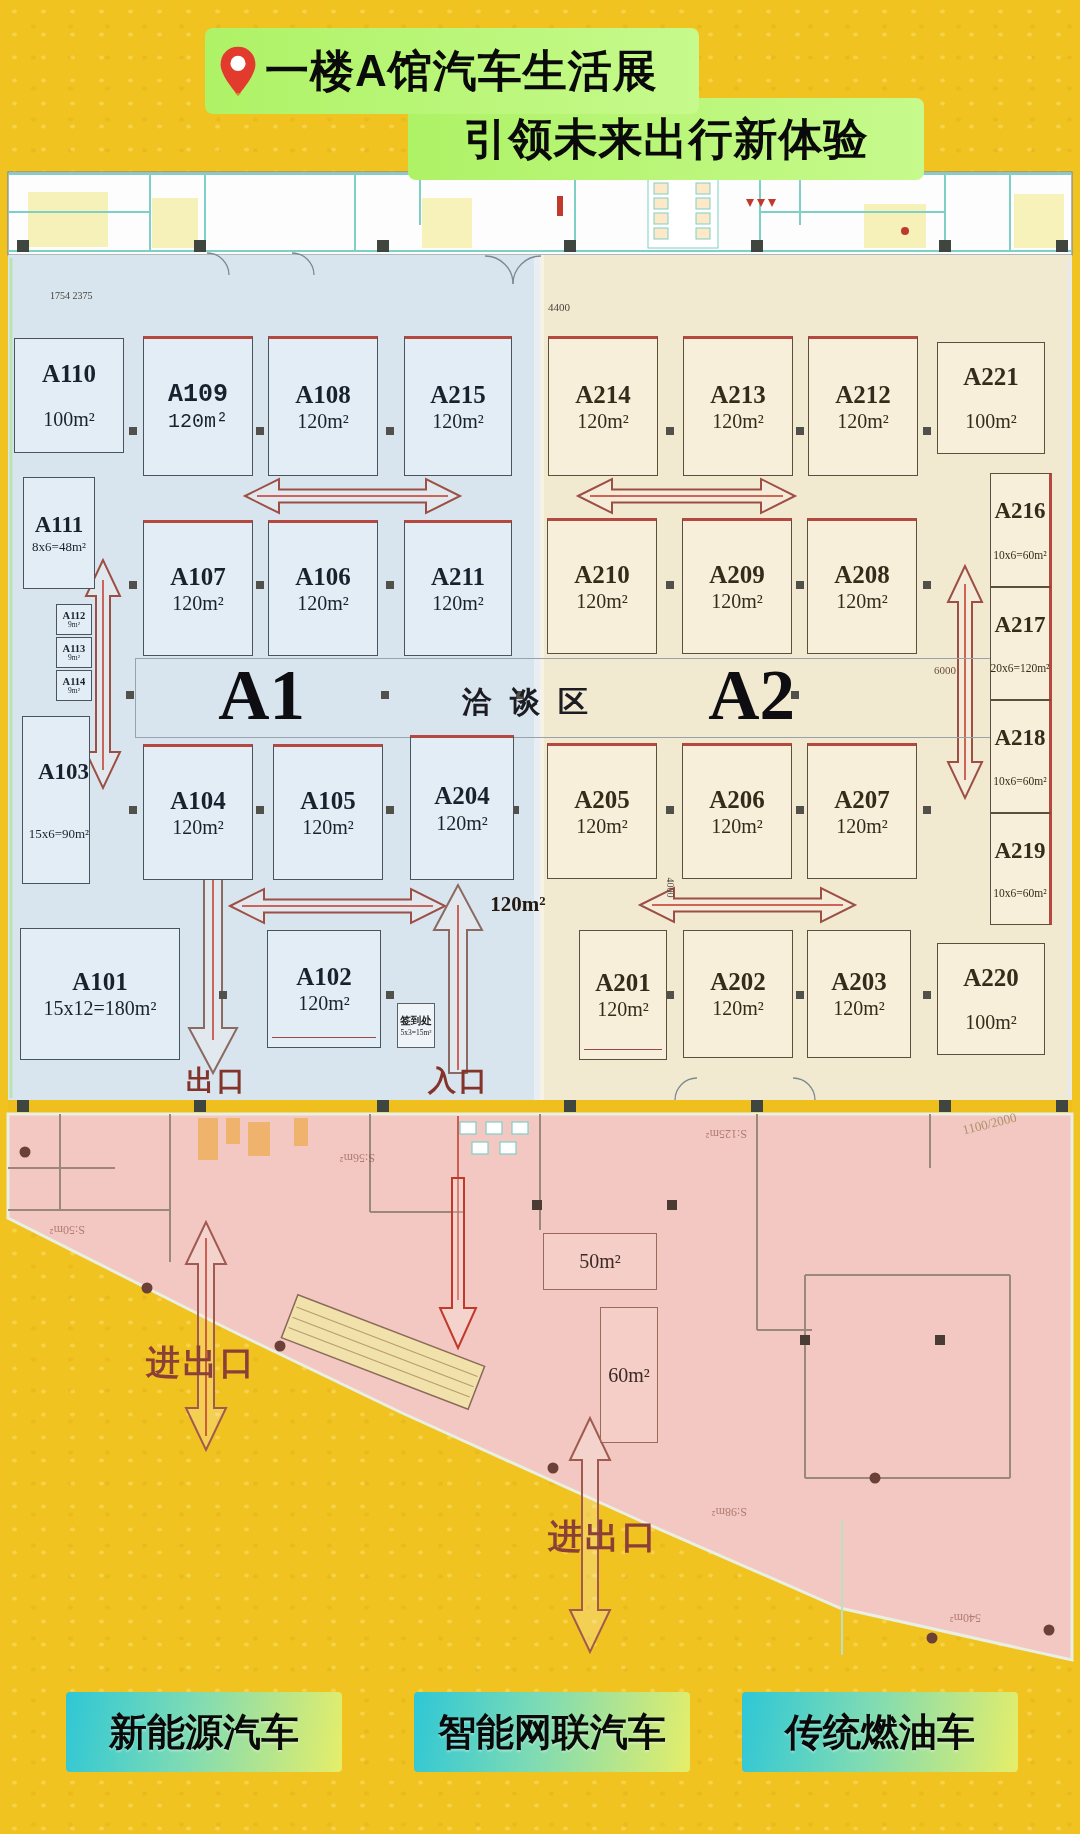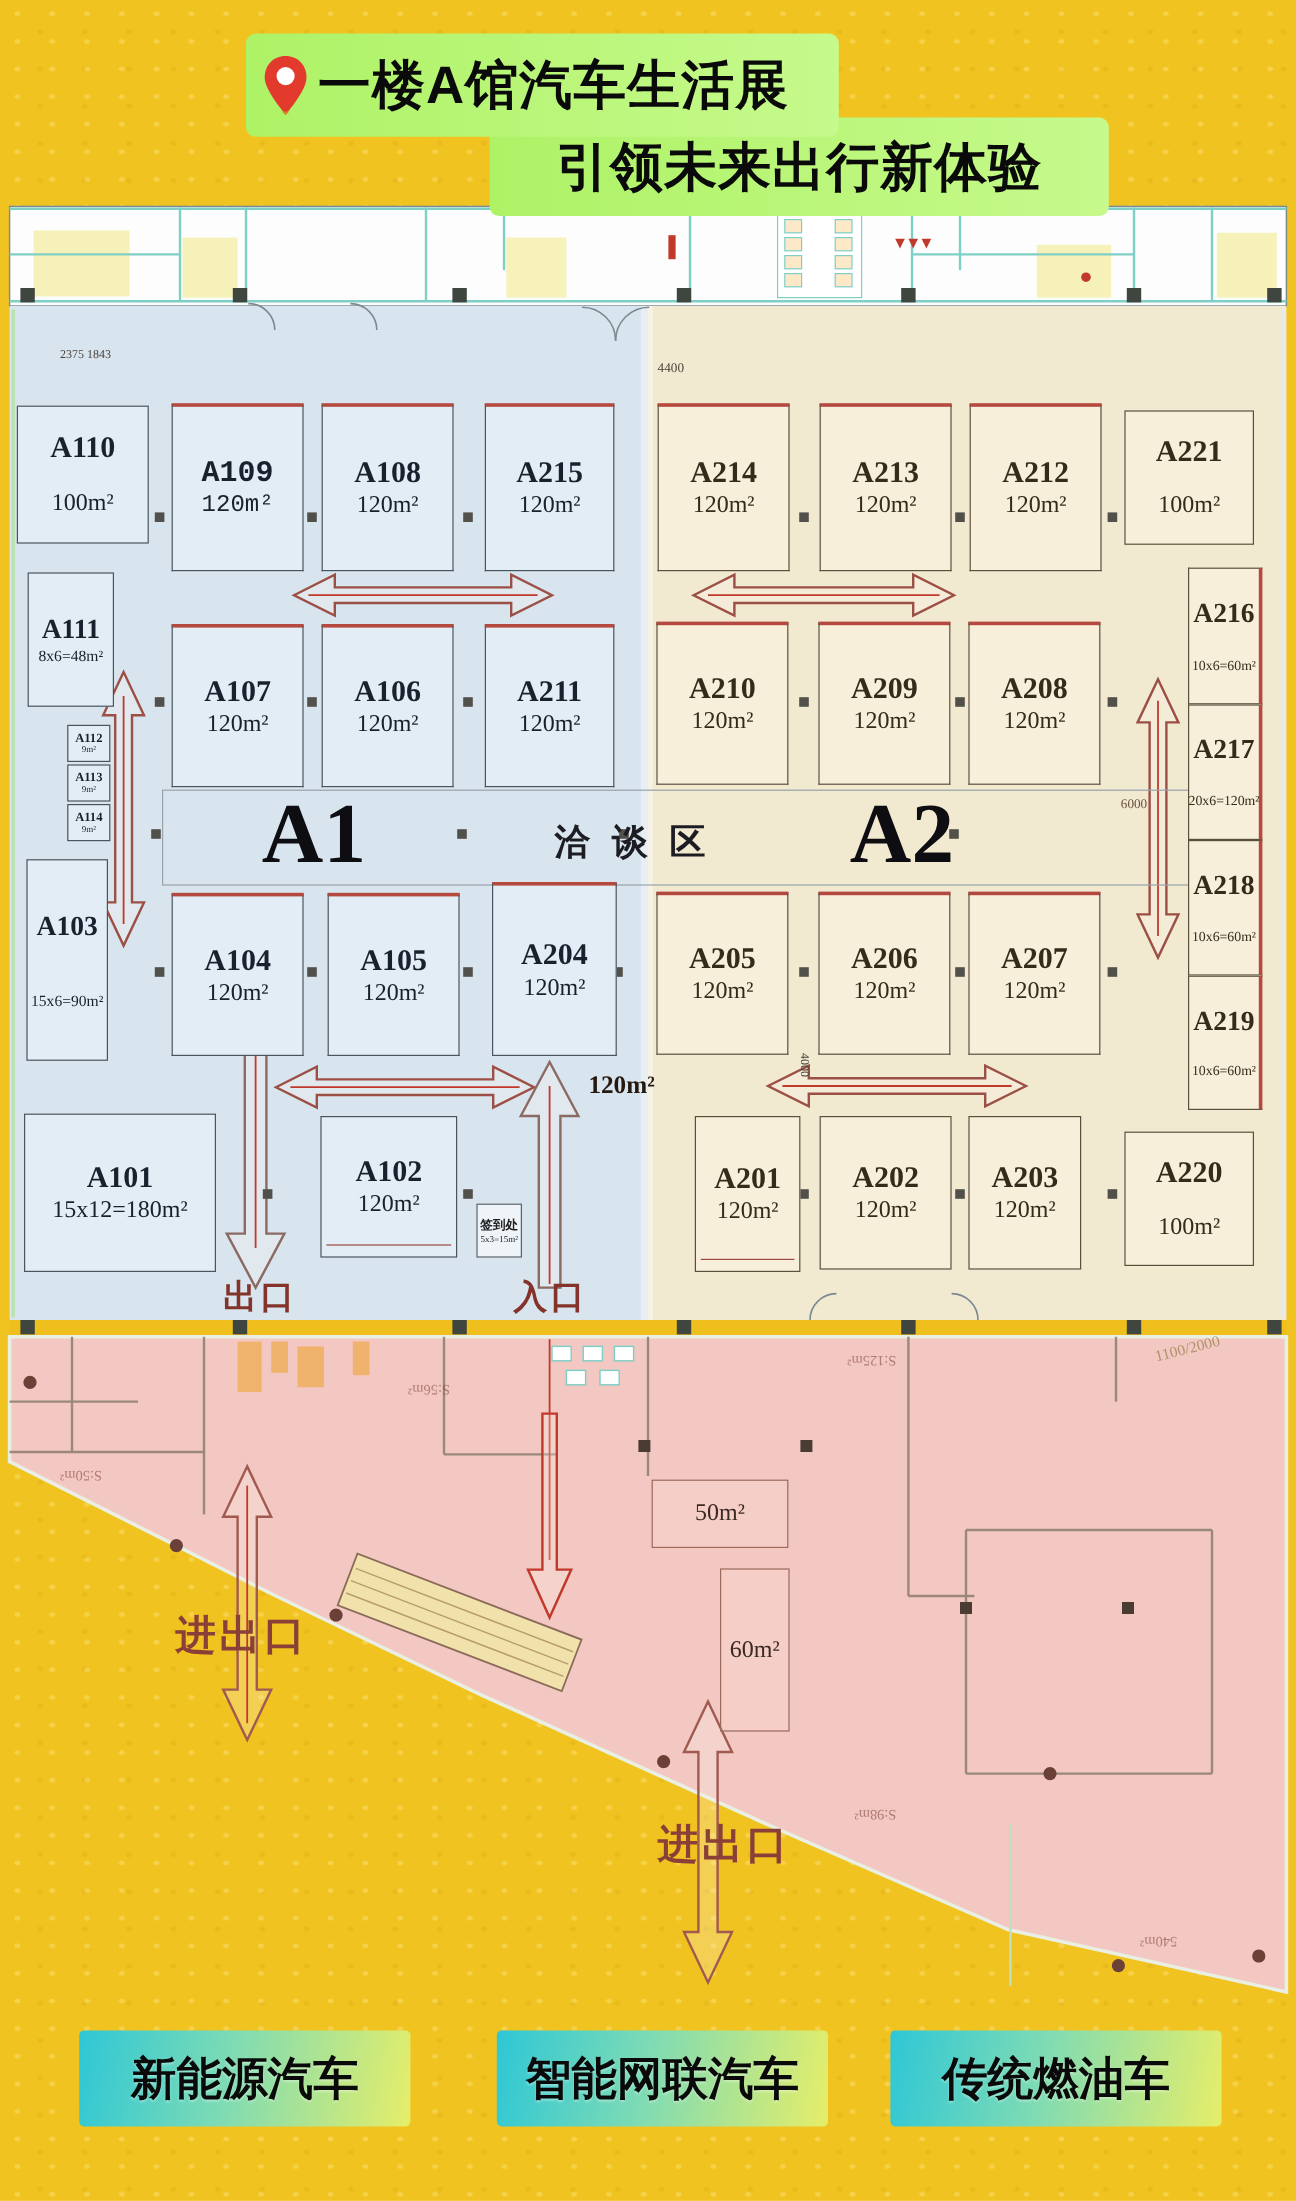--- a/index.html
+++ b/index.html
@@ -265,21 +265,21 @@
     <div class="flow gate" style="left:146px;top:1340px;">进出口</div>
     <div class="flow gate" style="left:548px;top:1514px;">进出口</div>
 
     <div class="plan-label floatarea" style="left:472px;top:892px;width:92px;text-align:center;">120m²</div>
 
     <div class="signin" style="left:397px;top:1003px;width:38px;height:45px;">
       <span class="s1">签到处</span>
       <span class="s2">5x3=15m²</span>
     </div>
 
-    <div class="dim" style="left:50px;top:290px;font-size:10px;">2375 1843</div>
+    <div class="dim" style="left:50px;top:290px;font-size:10px;">1754 2375</div>
     <div class="dim" style="left:548px;top:301px;font-size:11px;">4400</div>
     <div class="dim" style="left:934px;top:664px;font-size:11px;color:#6b5040;">6000</div>
     <div class="dim" style="left:660px;top:882px;font-size:10px;transform:rotate(90deg);">4000</div>
     <div class="dim" style="left:962px;top:1116px;font-size:13px;color:#a08a5a;transform:rotate(-14deg);opacity:.85;">1100/2000</div>
   <div class="booth blue split" style="left: 14px; top: 338px; width: 110px; height: 115px;">
         <span class="bid">A110</span>
         <span class="barea">100m²</span>
       </div>
       <div class="booth blue redtop" style="left: 143px; top: 336px; width: 110px; height: 140px; font-family: Liberation Mono, monospace;">
         <span class="bid">A109</span>
@@ -314,21 +314,21 @@
         <span class="barea">9m²</span>
       </div>
       <div class="booth blue tiny" style="left: 56px; top: 637px; width: 36px; height: 31px;">
         <span class="bid">A113</span>
         <span class="barea">9m²</span>
       </div>
       <div class="booth blue tiny" style="left: 56px; top: 670px; width: 36px; height: 31px;">
         <span class="bid">A114</span>
         <span class="barea">9m²</span>
       </div>
-      <div class="booth blue mid split" style="left: 22px; top: 716px; width: 68px; height: 168px;">
+      <div class="booth blue mid split" style="left: 22px; top: 716px; width: 68px; height: 168px; align-items: flex-end;">
         <span class="bid">A103</span>
         <span class="barea">15x6=90m²</span>
       </div>
       <div class="booth blue redtop" style="left: 143px; top: 744px; width: 110px; height: 136px;">
         <span class="bid">A104</span>
         <span class="barea">120m²</span>
       </div>
       <div class="booth blue redtop" style="left: 273px; top: 744px; width: 110px; height: 136px;">
         <span class="bid">A105</span>
         <span class="barea">120m²</span>
@@ -402,21 +402,21 @@
         <span class="barea">120m²</span>
       </div>
       <div class="booth cream dbl" style="left: 579px; top: 930px; width: 88px; height: 130px;">
         <span class="bid">A201</span>
         <span class="barea">120m²</span>
       </div>
       <div class="booth cream" style="left: 683px; top: 930px; width: 110px; height: 128px;">
         <span class="bid">A202</span>
         <span class="barea">120m²</span>
       </div>
-      <div class="booth cream" style="left: 807px; top: 930px; width: 94px; height: 128px;">
+      <div class="booth cream" style="left: 807px; top: 930px; width: 104px; height: 128px;">
         <span class="bid">A203</span>
         <span class="barea">120m²</span>
       </div>
       <div class="booth cream split" style="left: 937px; top: 943px; width: 108px; height: 112px;">
         <span class="bid">A220</span>
         <span class="barea">100m²</span>
       </div>
       <div class="pinkbox" style="left: 543px; top: 1233px; width: 114px; height: 57px;">50m²</div>
       <div class="pinkbox" style="left: 600px; top: 1307px; width: 58px; height: 136px;">60m²</div>
       <div class="ghost" style="left: 50px; top: 1222px; transform: rotate(180deg);">S:50m²</div>

